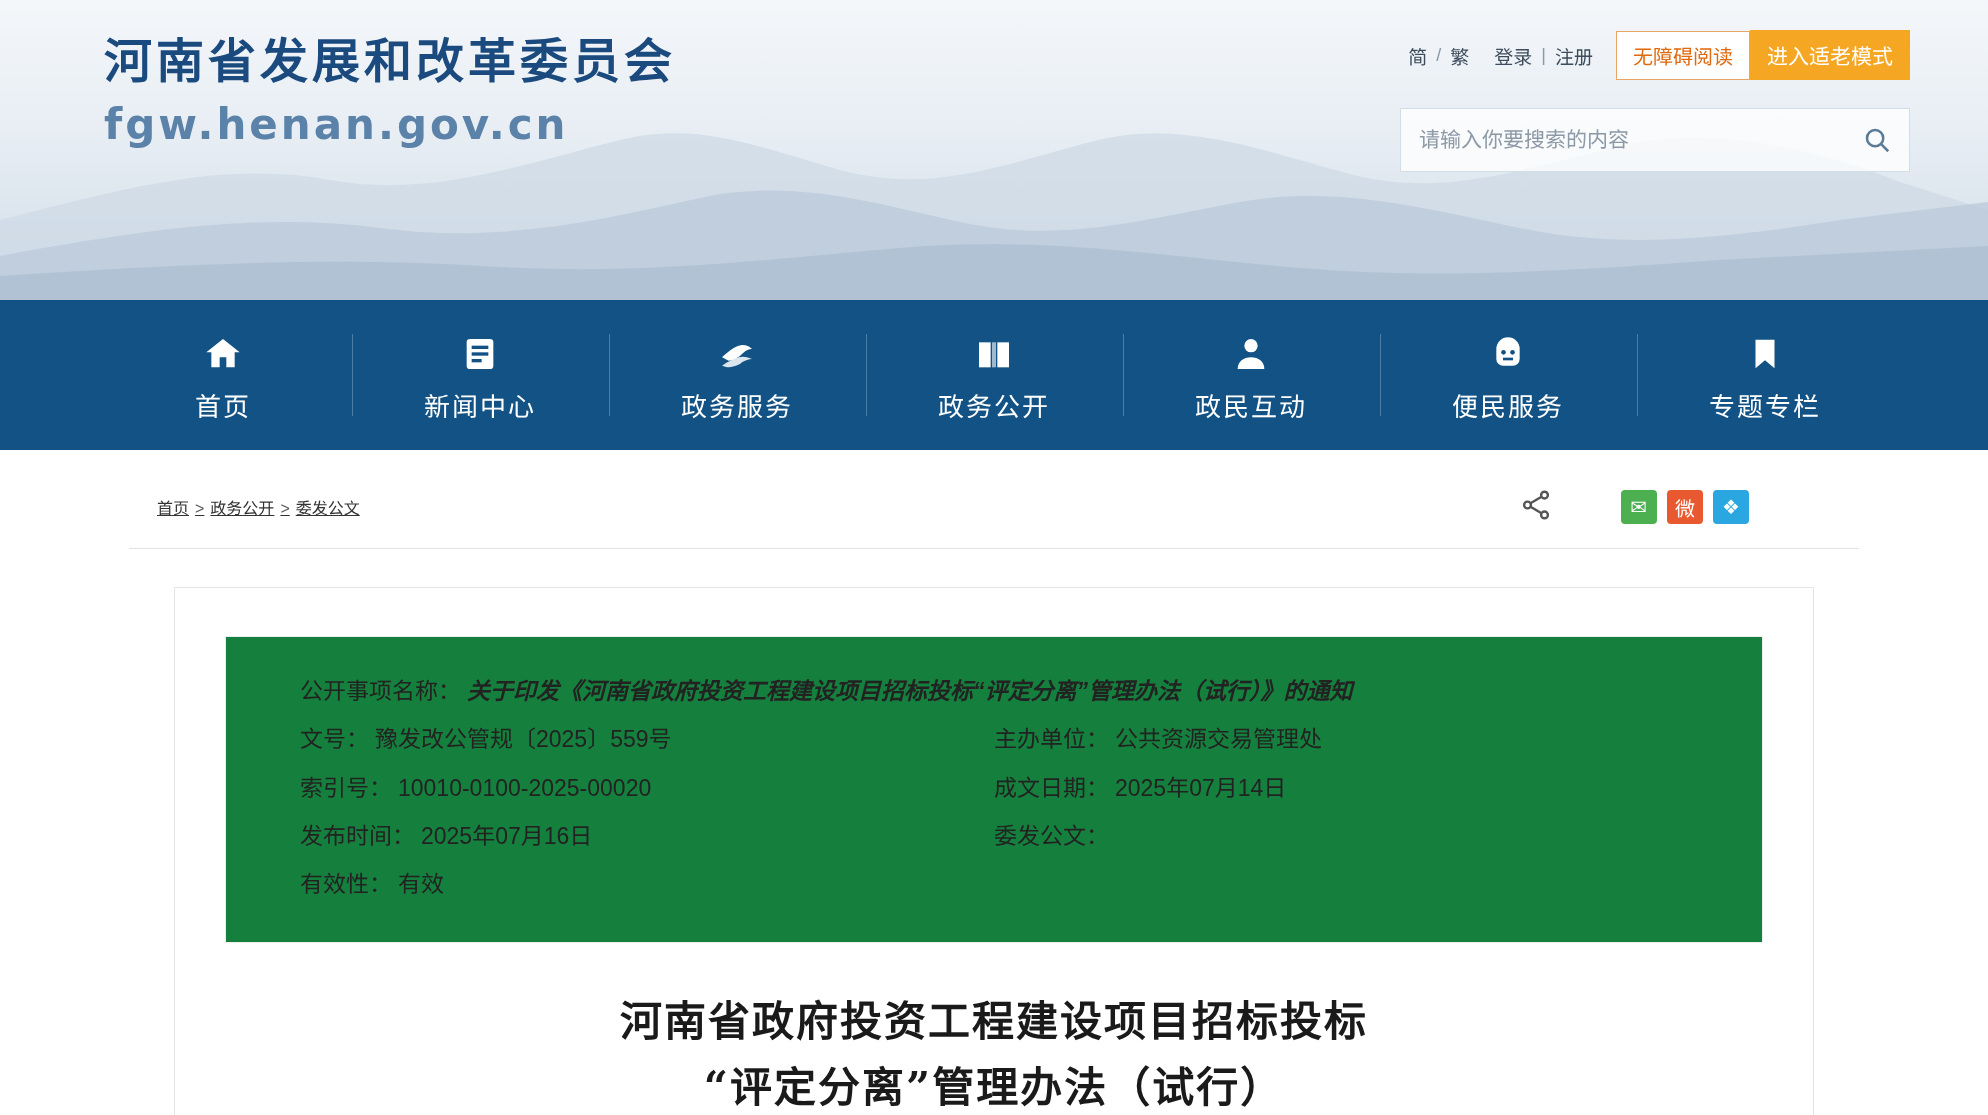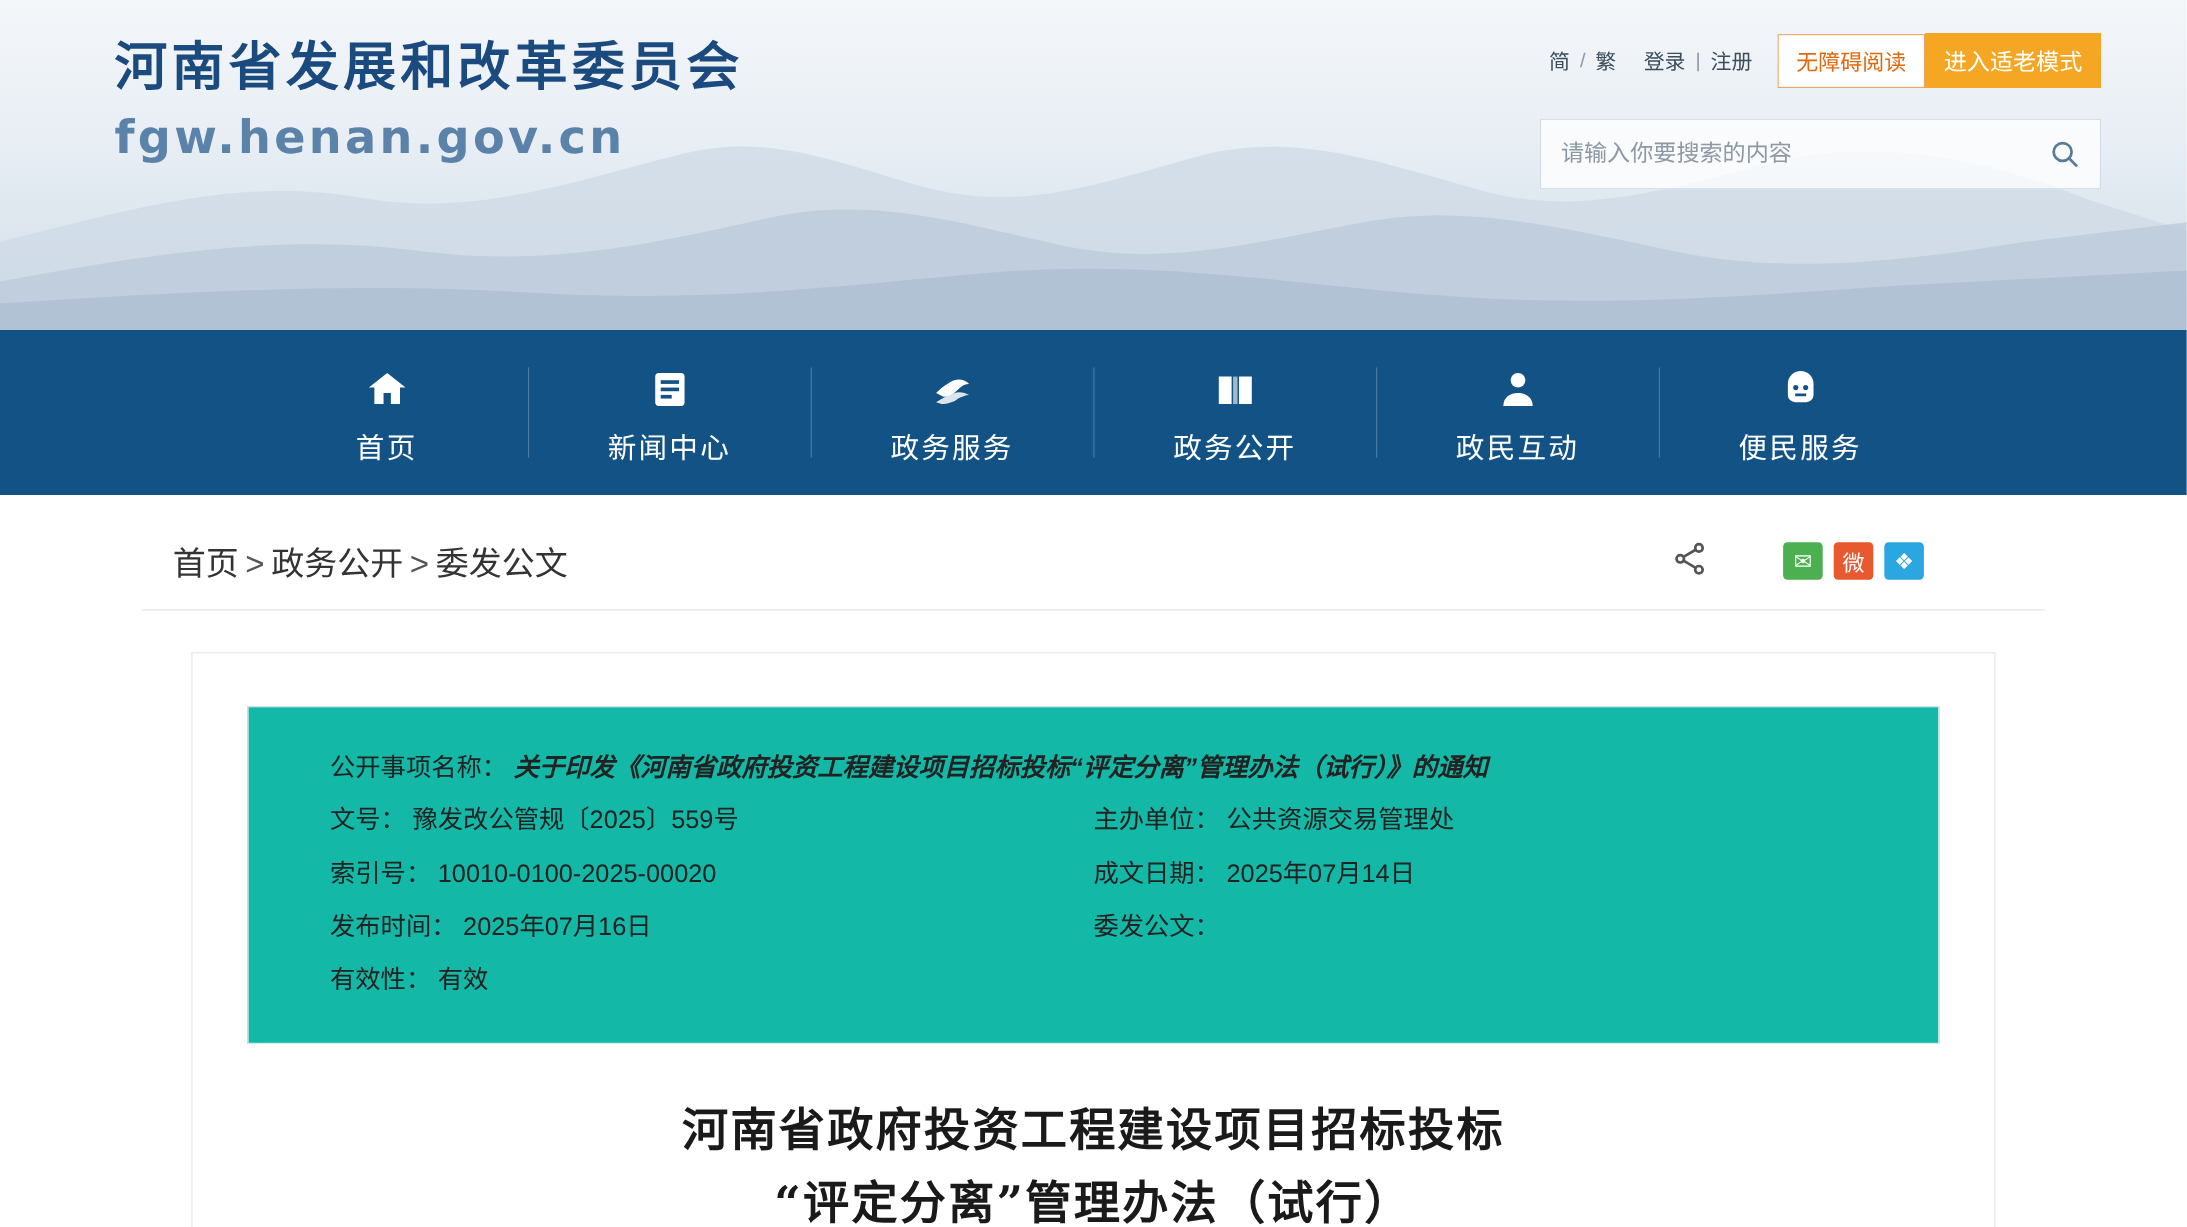--- a/index.html
+++ b/index.html
@@ -145,23 +145,24 @@
   .crumb-row {
     width: 1730px;
     margin: 0 auto;
     padding: 38px 0 22px 0;
     display: flex;
     align-items: center;
     justify-content: space-between;
     border-bottom: 1px solid #e2e2e2;
   }
   .crumb {
-    font-size: 30px;
+    font-size: 16px;
     color: #333;
     padding-left: 28px;
+    text-decoration: underline;
   }
   .crumb a { color: #333; text-decoration: none; cursor: pointer; }
   .crumb .sep { color: #555; margin: 0 6px; }
   .share-row { display: flex; align-items: center; padding-right: 110px; }
   .share-icon { margin-right: 58px; cursor: pointer; }
   .sicon {
     width: 36px; height: 34px;
     margin-left: 10px;
     border-radius: 4px;
     display: inline-flex;
@@ -175,21 +176,21 @@
 
   .article-card {
     width: 1640px;
     margin: 38px auto 0 auto;
     border: 1px solid #e4e4e4;
     border-bottom: none;
     padding: 48px 50px 0 50px;
     min-height: 520px;
   }
   .meta-box {
-    background: #14b8a6;
+    background: #15803d;
     border: 1px solid #eceef0;
     padding: 30px 74px 34px 74px;
   }
   .meta-line {
     display: flex;
     font-size: 23px;
     color: #222;
     line-height: 2.1;
   }
   .meta-name { white-space: nowrap; }
@@ -305,20 +306,28 @@
       <svg width="42" height="40" viewBox="0 0 24 24" fill="#fff">
           <path d="M5 9a7 7 0 0 1 14 0v6a4 4 0 0 1-4 4H9a4 4 0 0 1-4-4z"></path>
           <circle cx="9.3" cy="11" r="1.4" fill="#125285"></circle>
           <circle cx="14.7" cy="11" r="1.4" fill="#125285"></circle>
           <path d="M9 15h6" stroke="#125285" stroke-width="1.6" fill="none"></path>
         </svg>
     </span>
     <span class="nav-label">便民服务</span>
   </div>
 
+  <div class="nav-item">
+    <span class="nav-icon">
+      <svg width="38" height="40" viewBox="0 0 24 24" fill="#fff">
+          <path d="M6 3h12v18l-6-5-6 5z"></path>
+        </svg>
+    </span>
+    <span class="nav-label">专题专栏</span>
+  </div>
 </div>
 
 <div class="content-wrap">
 
   <div class="crumb-row">
     <div class="crumb">
       <a>首页</a><span class="sep">&gt;</span><a>政务公开</a><span class="sep">&gt;</span><a>委发公文</a>
     </div>
     <div class="share-row">
       <span class="share-icon">

